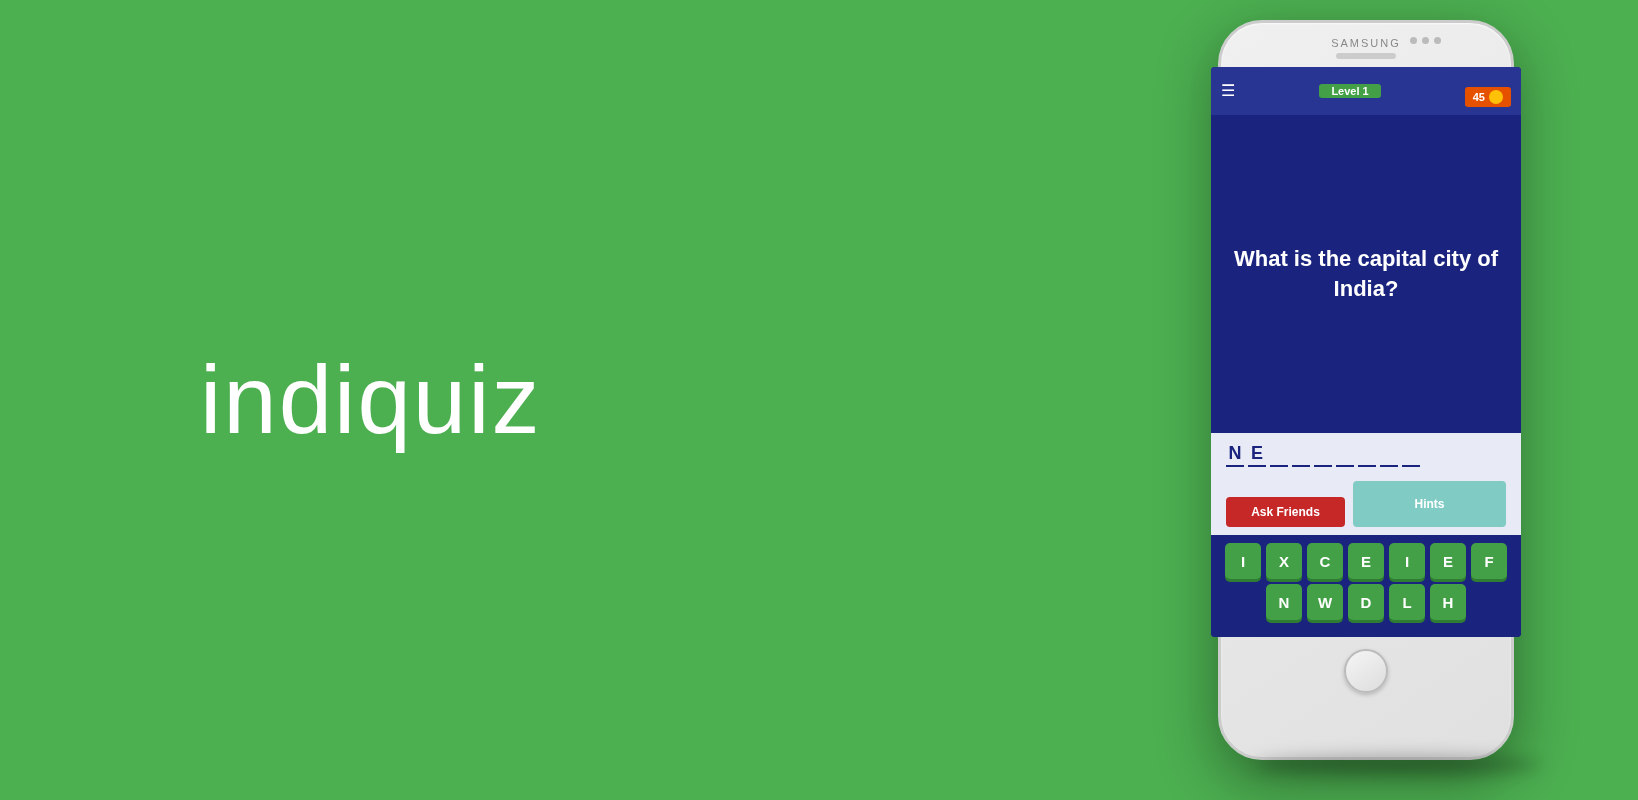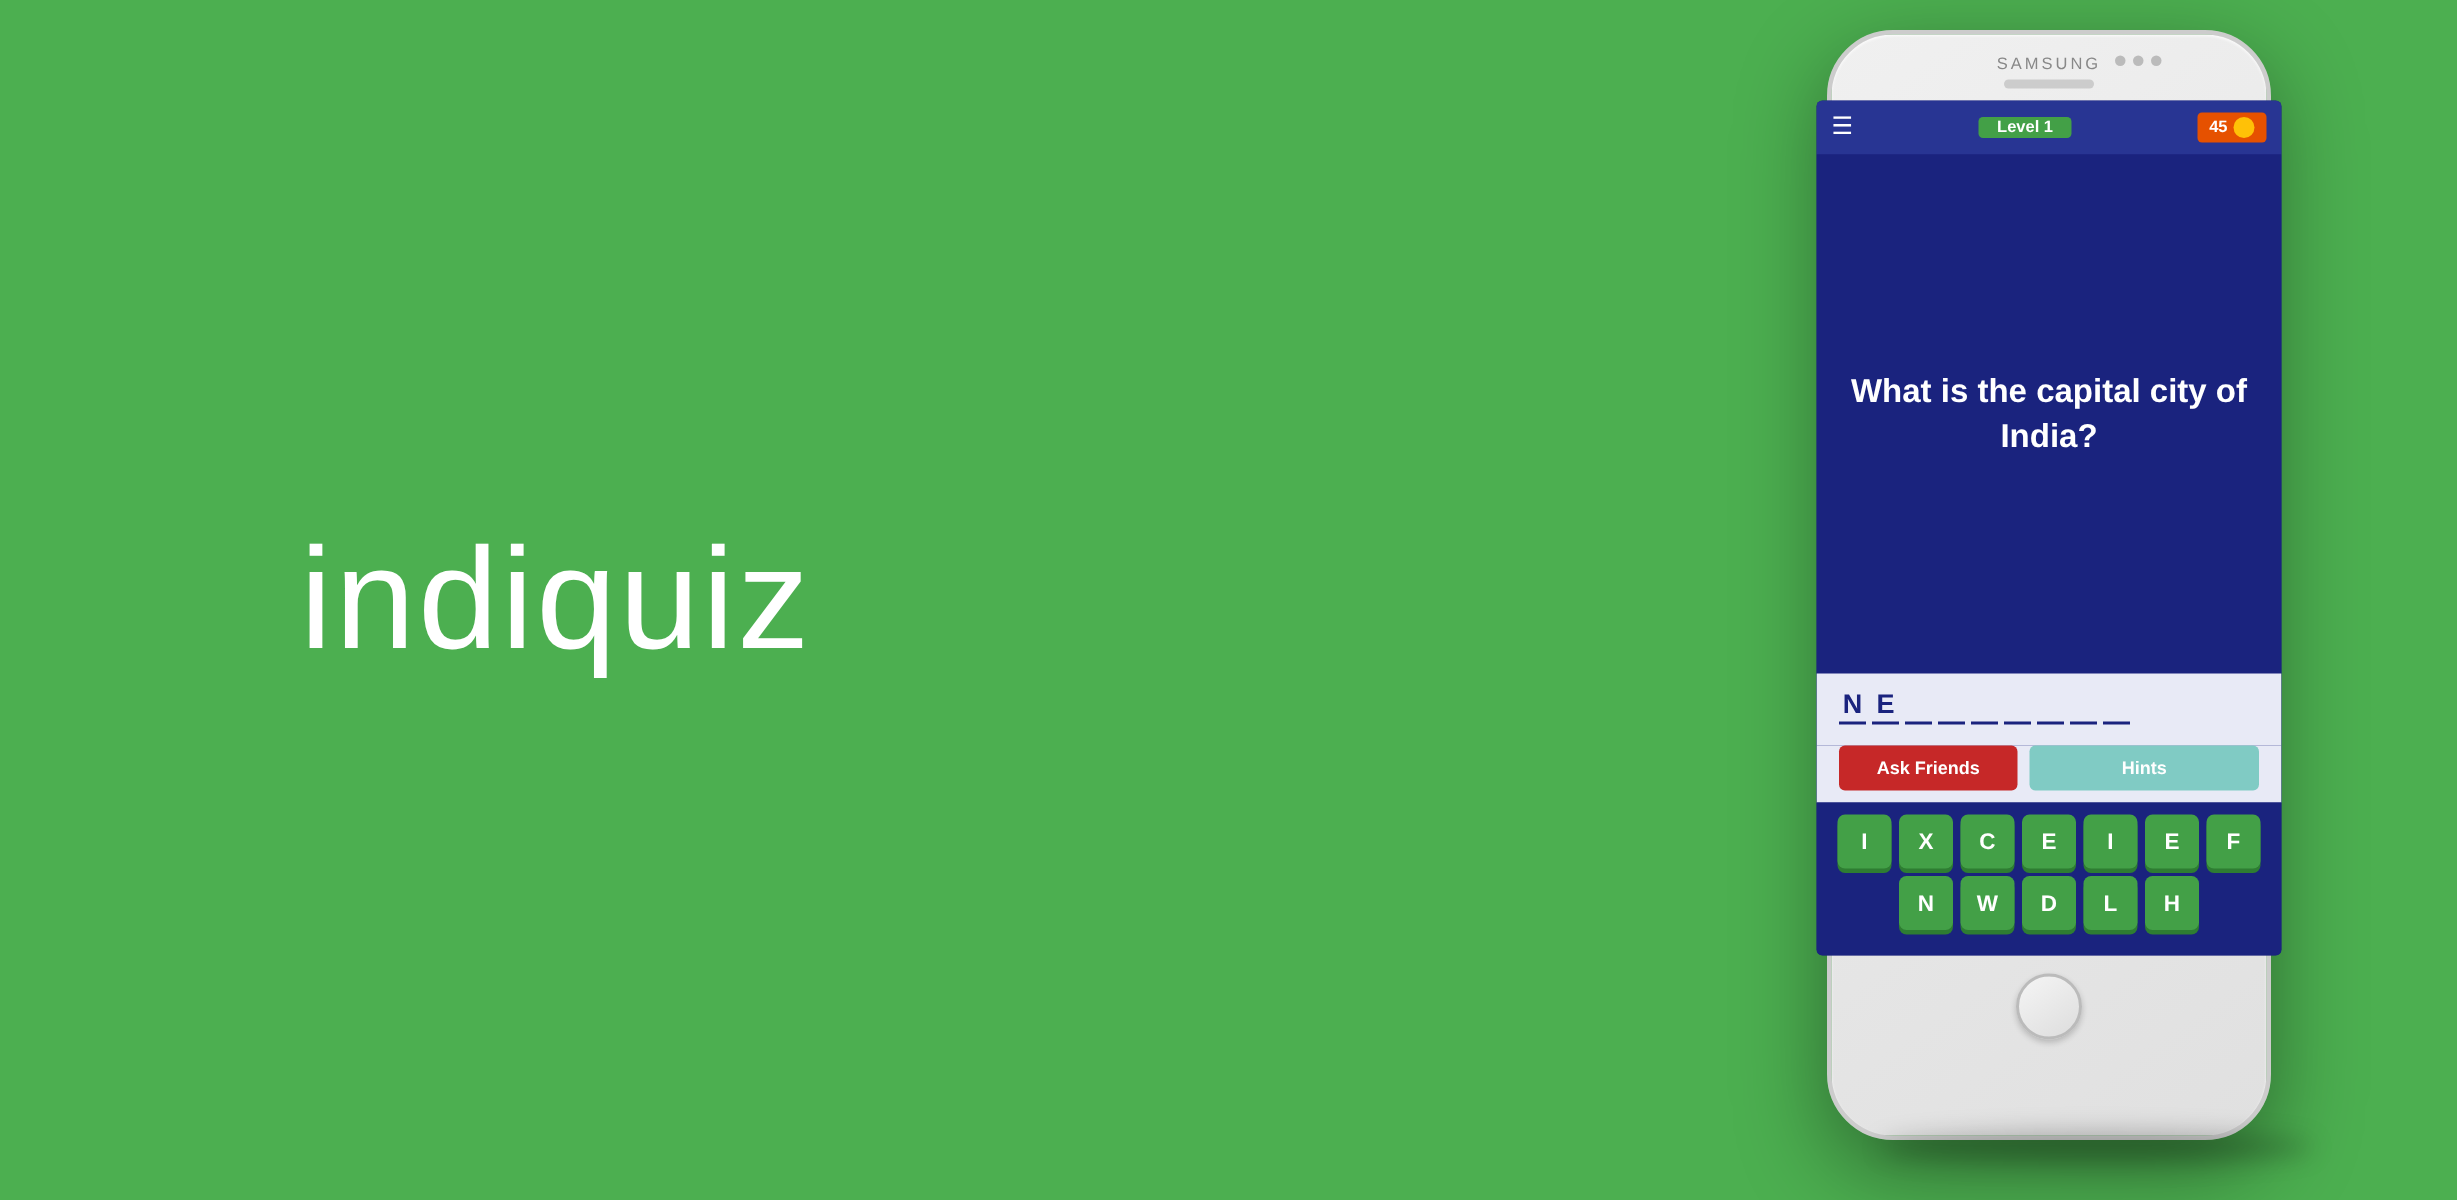--- a/index.html
+++ b/index.html
@@ -132,20 +132,21 @@
     .coins-badge {
       background: #e65100;
       color: white;
       font-size: 11px;
       font-weight: bold;
       padding: 3px 8px;
       border-radius: 3px;
       display: flex;
       align-items: center;
       gap: 4px;
+      margin-top: 12px;
     }
 
     .coin-icon {
       width: 14px;
       height: 14px;
       background: #ffc107;
       border-radius: 50%;
       display: inline-block;
     }
 
@@ -209,20 +210,21 @@
     .btn-ask-friends {
       flex: 1;
       background: #c62828;
       color: white;
       border: none;
       border-radius: 4px;
       padding: 8px 0;
       font-size: 12px;
       font-weight: bold;
       cursor: pointer;
+      margin-top: 16px;
     }
 
     .btn-hints {
       flex: 1;
       background: #80cbc4;
       color: white;
       border: none;
       border-radius: 4px;
       padding: 8px 17px;
       font-size: 12px;

